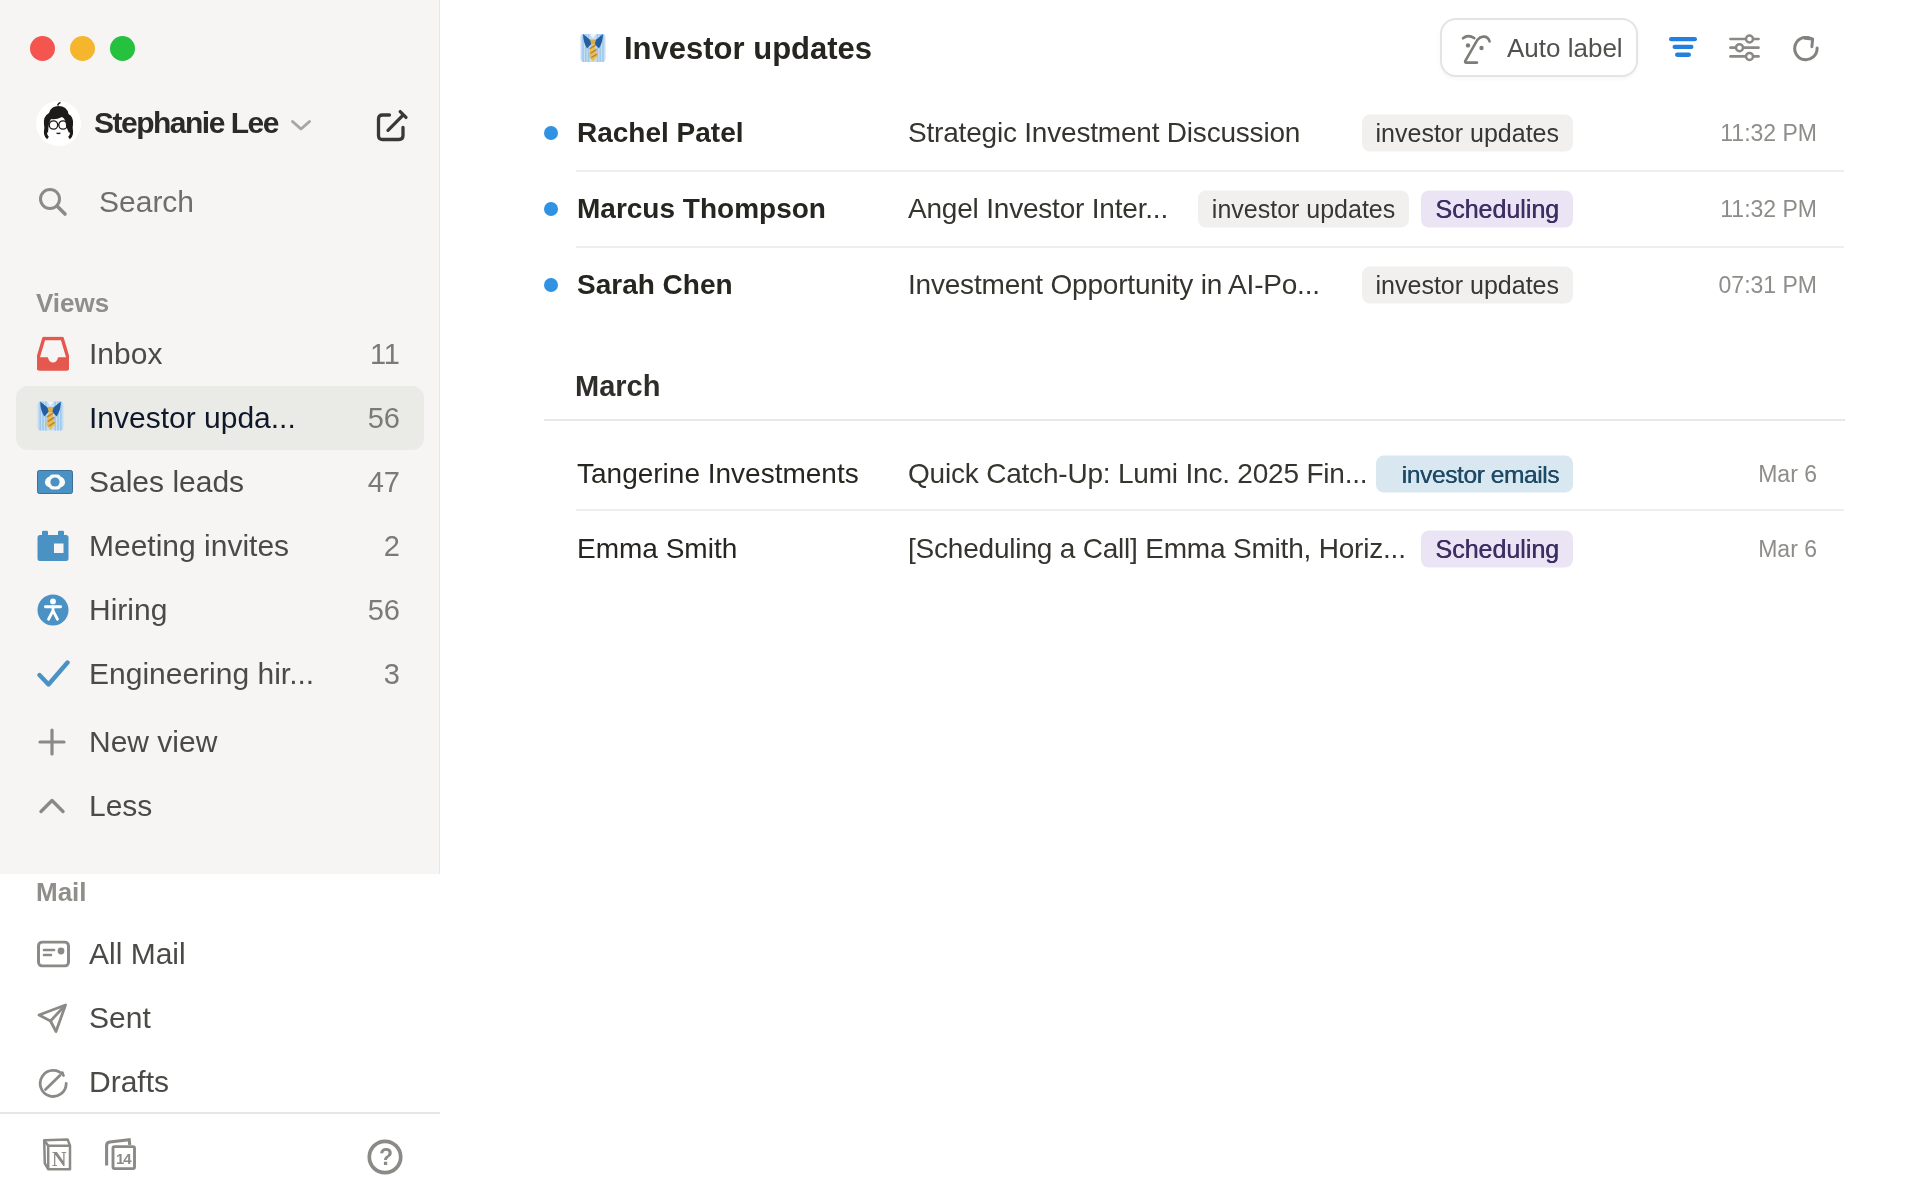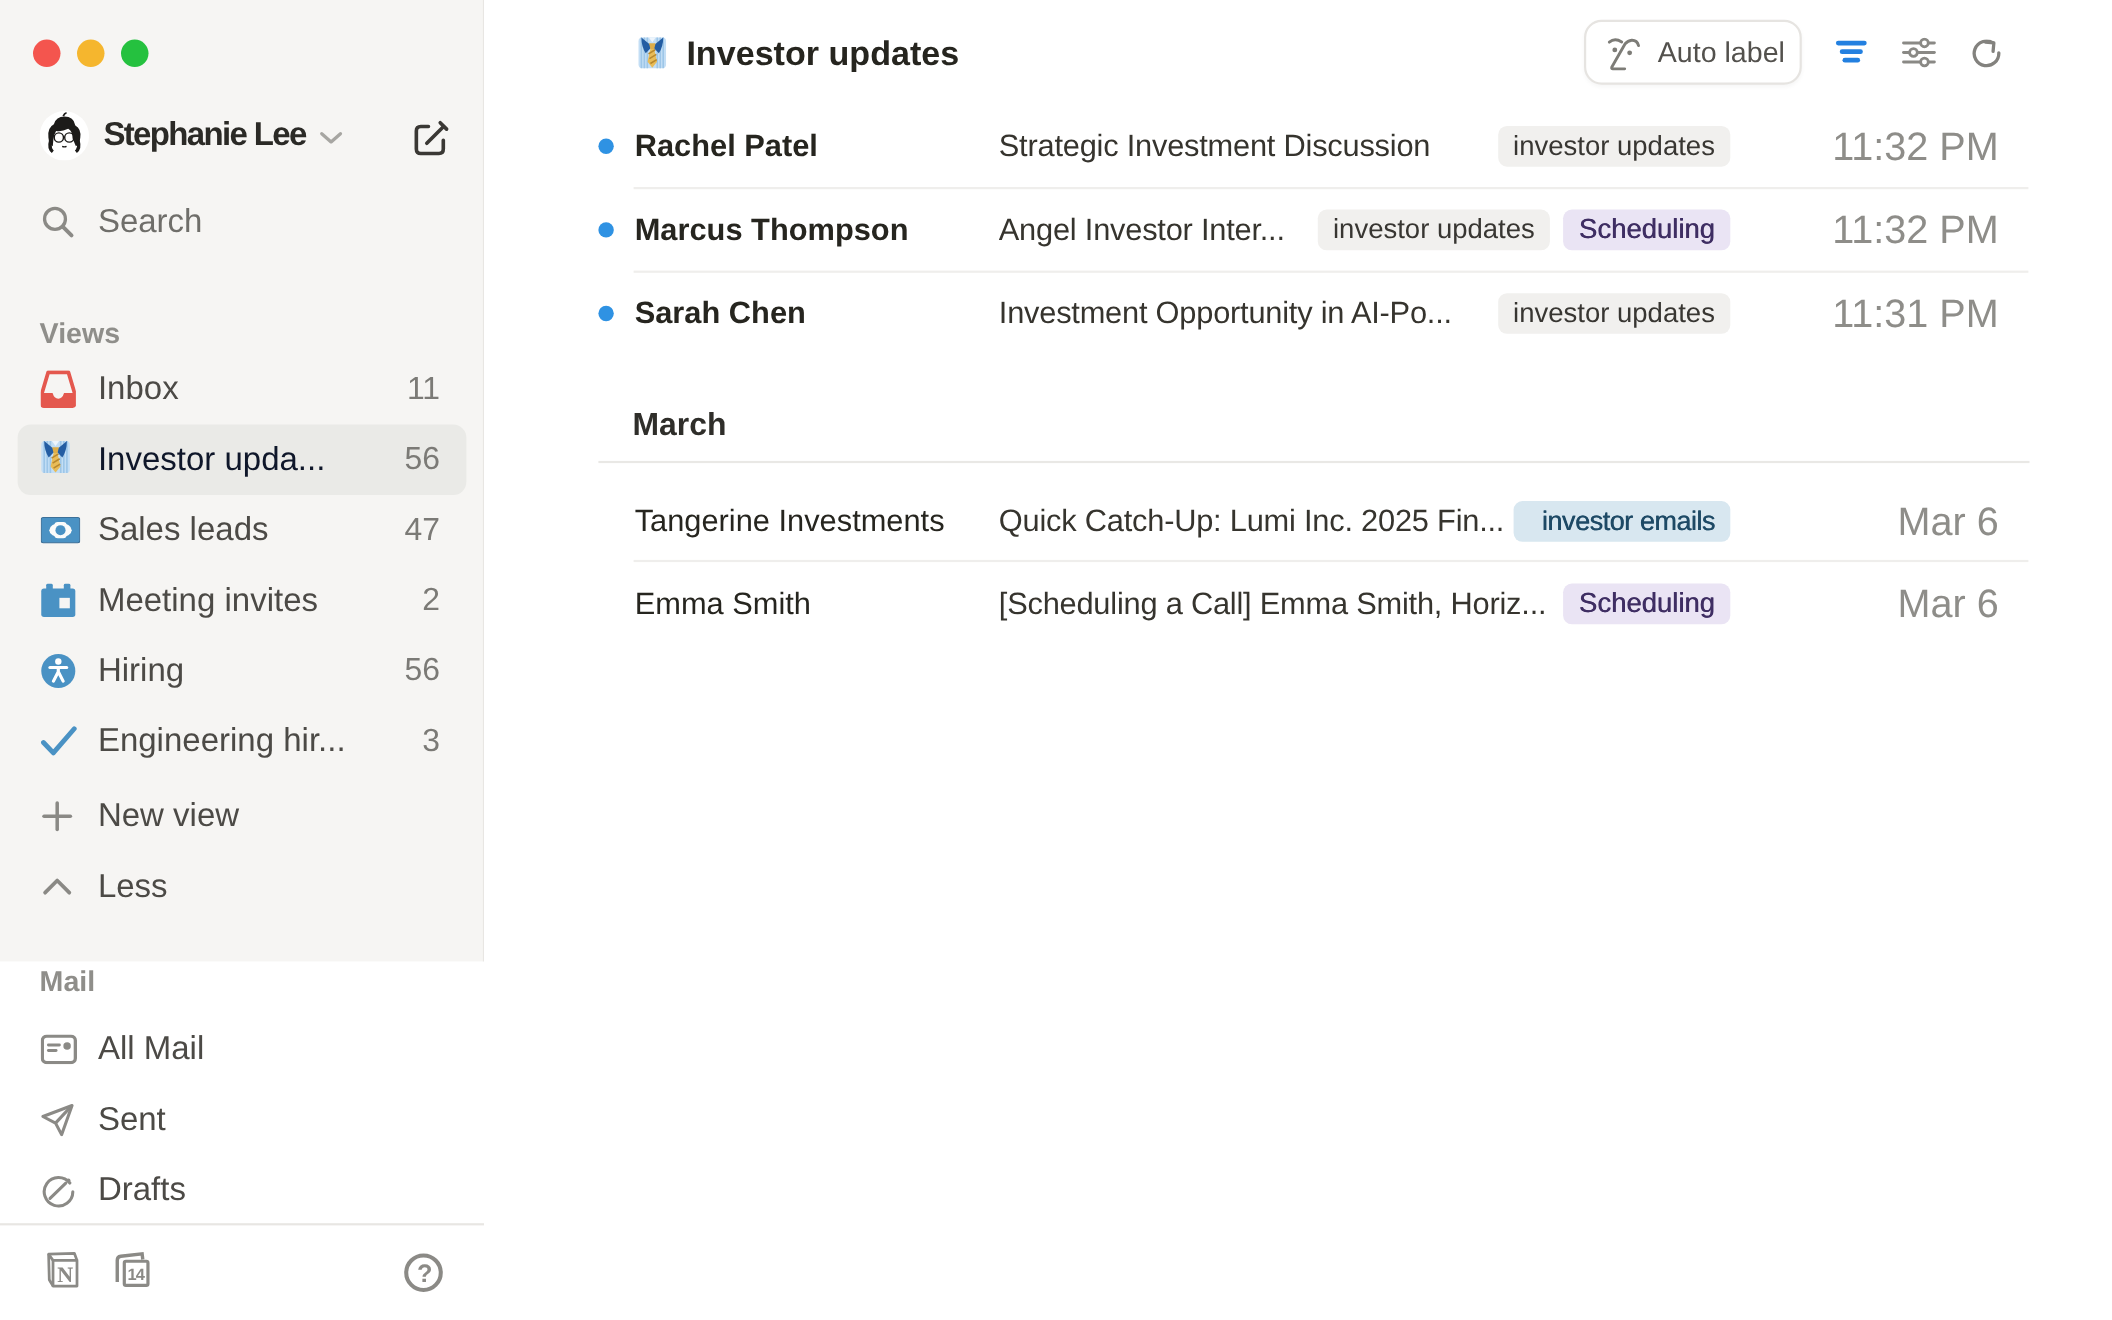--- a/index.html
+++ b/index.html
@@ -26,21 +26,21 @@
     font-size:28px; color:#26251f; width:320px; white-space:nowrap; overflow:hidden; }
   .bold { font-weight:bold; }
   .subj { position:absolute; left:364px; top:50%; transform:translateY(-50%);
     font-size:28px; color:#36342e; white-space:nowrap; overflow:hidden; letter-spacing:-0.2px; }
   .chips { position:absolute; top:50%; transform:translateY(-50%); display:flex; gap:12px; }
   .chip { height:37px; line-height:37px; padding:0 14px; border-radius:8px;
     font-size:25px; background:#f1f0ee; color:#383632; white-space:nowrap; }
   .chip.purple { background:#eae4f4; color:#3f2e63; text-shadow:0.45px 0 0 currentColor; }
   .chip.blue { background:#d8e7f0; color:#1e4a66; text-shadow:0.45px 0 0 currentColor; font-size:24.5px; letter-spacing:-0.4px;padding-left:26px; }
   .time { position:absolute; right:28px; top:50%; transform:translateY(-50%);
-    font-size:36px; color:#8e8d89; }
+    font-size:23px; color:#8e8d89; }
   .sep { position:absolute; left:135px; width:1268px; height:2px; background:#efeeec; }
 </style>
 </head>
 <body>
 
 <div id="sidebar">
   <div class="tl" style="left:30px; background:#f4554e;"></div>
   <div class="tl" style="left:70px; background:#f5b62e;"></div>
   <div class="tl" style="left:110px; background:#25c13f;"></div>
 
@@ -62,21 +62,21 @@
     <path d="M29 18.5 V26.5 Q29 30.5 25 30.5 H8.5 Q4.5 30.5 4.5 26.5 V10 Q4.5 6 8.5 6 H15.5" fill="none" stroke="#3a3834" stroke-width="3.3" stroke-linecap="round"></path>
     <path d="M14 21.3 L28.6 6.7" fill="none" stroke="#3a3834" stroke-width="3.3" stroke-linecap="round"></path>
     <path d="M26.2 2.6 L32 8.4" fill="none" stroke="#3a3834" stroke-width="3.3" stroke-linecap="round"></path>
   </svg>
 
   <div class="srow" style="top:170px;">
     <svg class="ic" width="32" height="32" viewBox="0 0 32 32">
       <circle cx="13" cy="13" r="9.5" fill="none" stroke="#8b8a86" stroke-width="3"></circle>
       <line x1="20.5" y1="20.5" x2="28" y2="28" stroke="#8b8a86" stroke-width="3.6" stroke-linecap="round"></line>
     </svg>
-    <div class="txt" style="color:#6f6e6a;">Search</div>
+    <div class="txt" style="color:#6f6e6a;margin-left:10px;">Search</div>
   </div>
 
   <div class="slabel" style="top:277px;margin-top:11px;">Views</div>
 
   <div class="srow" style="top:322px;">
     <svg class="ic" width="32" height="35" viewBox="0 0 32 35">
       <path d="M6.8 2 H25.2 L30.7 20.5 V31 Q30.7 32.6 29 32.6 H3 Q1.3 32.6 1.3 31 V20.5 Z" fill="none" stroke="#e4584e" stroke-width="3.4" stroke-linejoin="round"></path>
       <path d="M1.3 20.8 H10.8 Q12.3 26 16 26 Q19.7 26 21.2 20.8 H30.7 V31 Q30.7 32.6 29 32.6 H3 Q1.3 32.6 1.3 31 Z" fill="#e4584e"></path>
     </svg>
     <div class="txt">Inbox</div>
@@ -256,21 +256,21 @@
   </div>
   <div class="sep" style="top:246px;"></div>
 
   <div class="row" style="top:247px;">
     <div class="dot"></div>
     <div class="sender bold">Sarah Chen</div>
     <div class="subj">Investment Opportunity in AI-Po...</div>
     <div class="chips" style="right:272px;">
         <div class="chip">investor updates</div>
       </div>
-    <div class="time">11:31 PM</div>
+    <div class="time">07:31 PM</div>
   </div>
 
   <div class="abs" style="left:134px; top:370px; font-size:29px; font-weight:bold; color:#2f2e2a;">March</div>
   <div class="abs" style="left:103px; top:419px; width:1301px; height:2px; background:#e9e8e5;"></div>
 
   <div class="row" style="top:436px;">
     <div class="sender">Tangerine Investments</div>
     <div class="subj">Quick Catch-Up: Lumi Inc. 2025 Fin...</div>
     <div class="chips" style="right:272px;">
         <div class="chip blue">investor emails</div>

